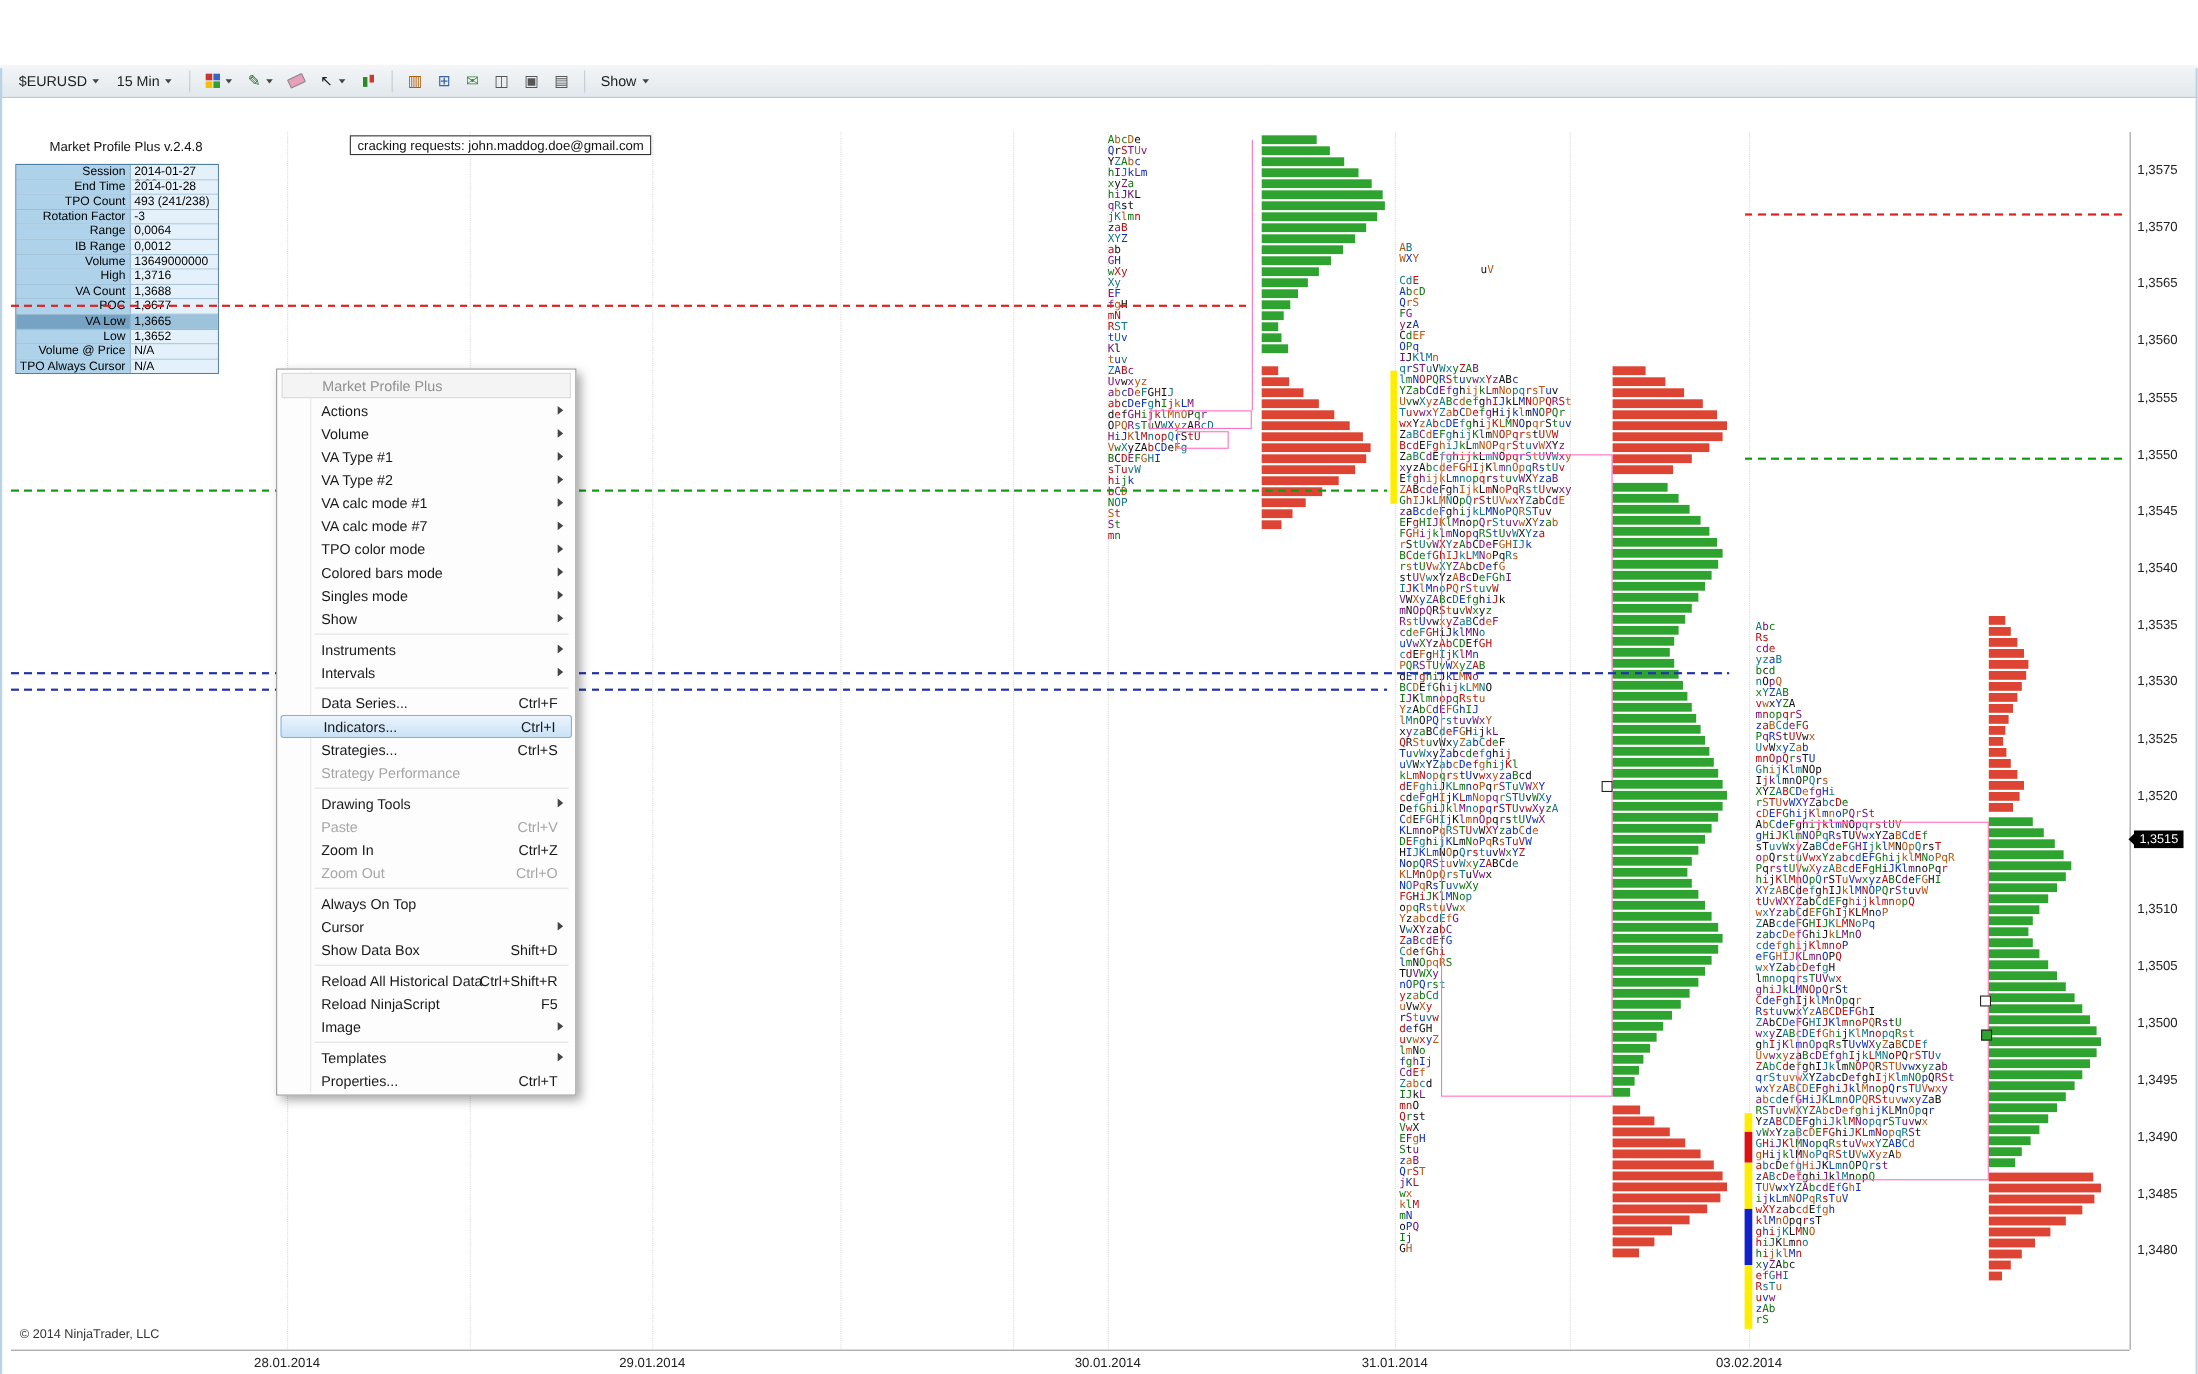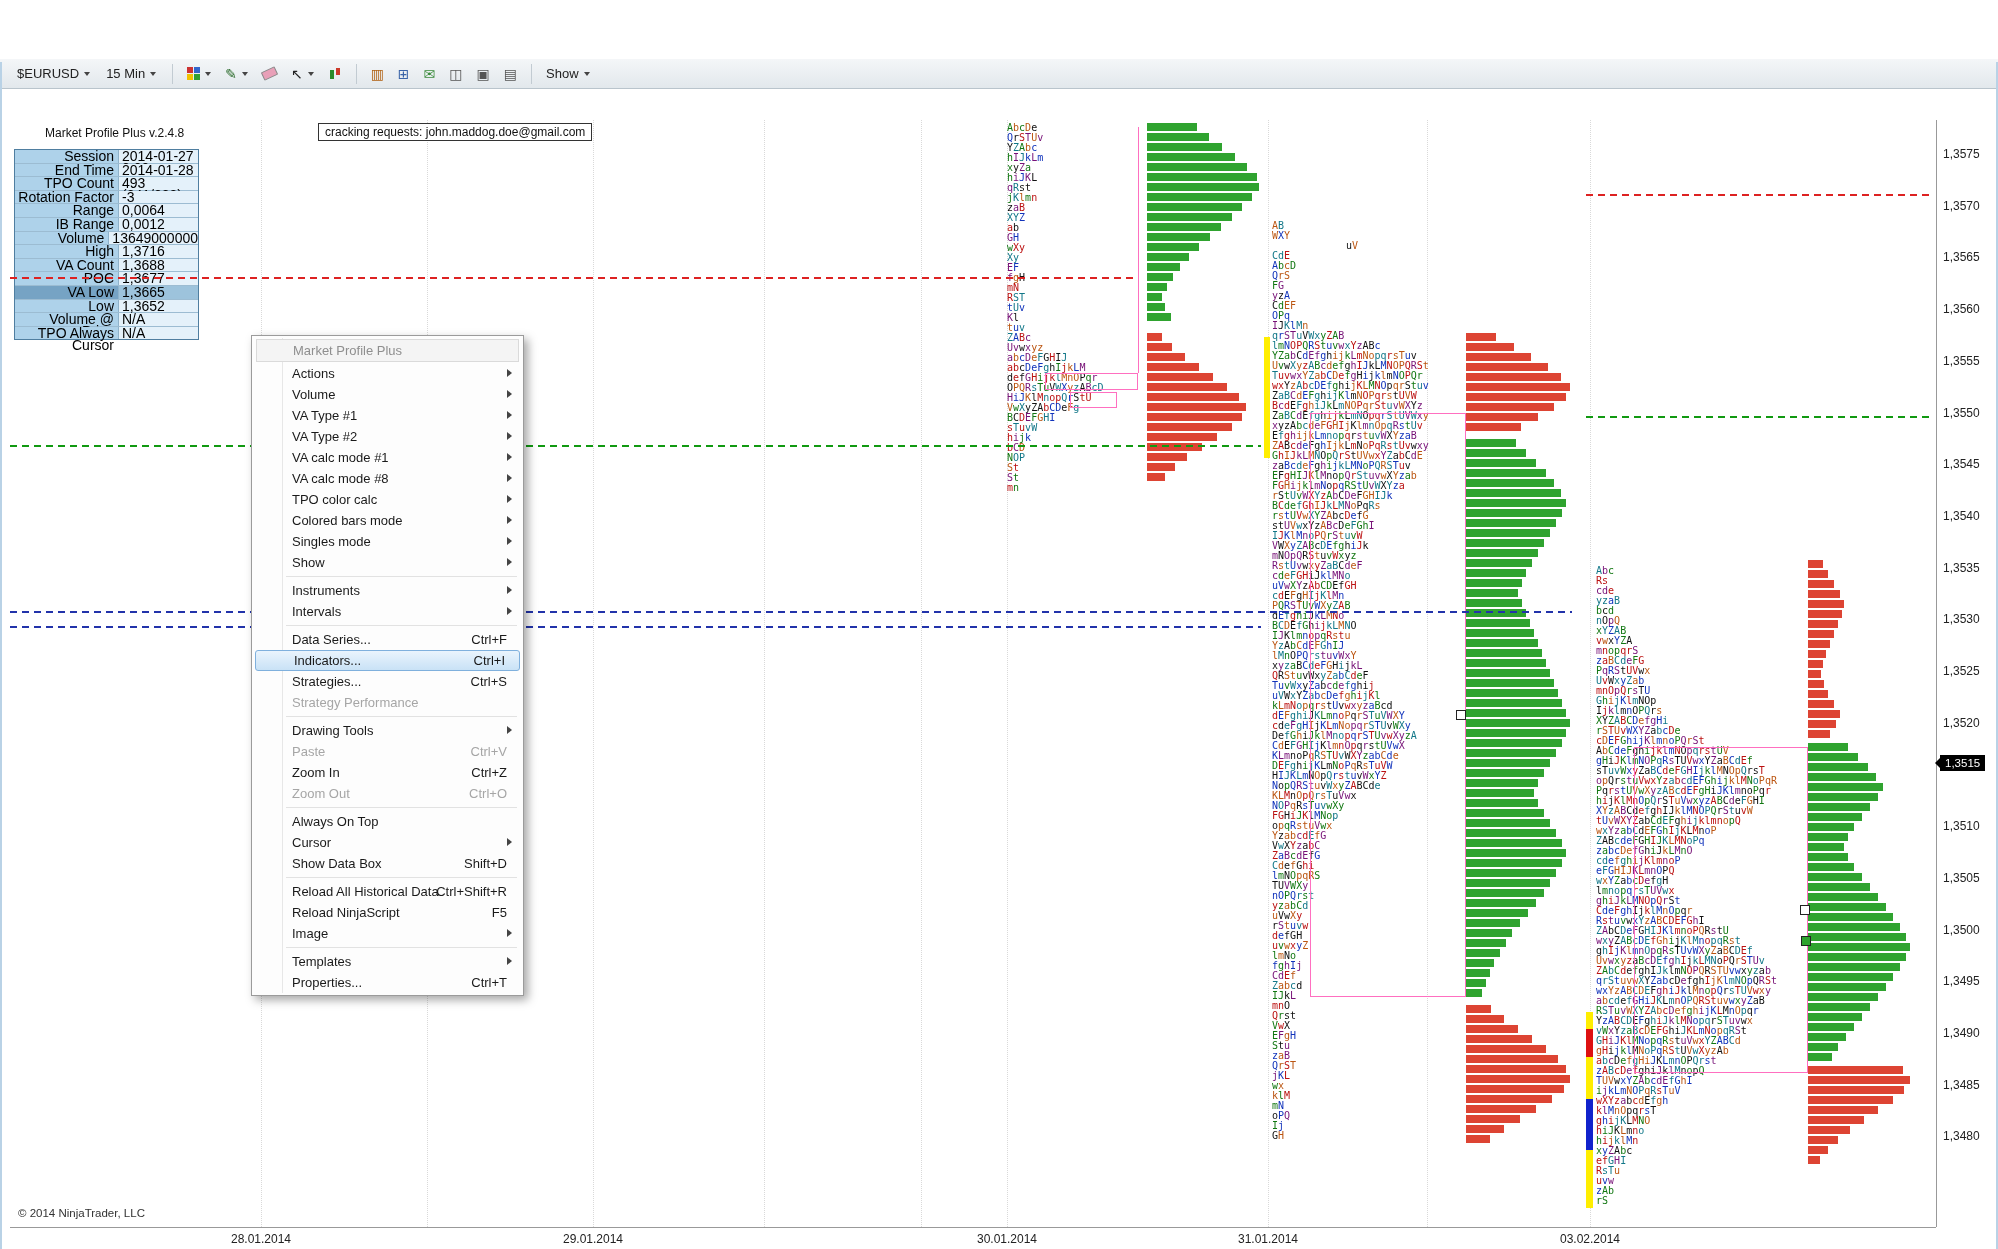--- a/index.html
+++ b/index.html
@@ -61,21 +61,21 @@
     border-left:1px solid #999;z-index:2;}
   .date-axis{position:absolute;left:10px;top:1196px;width:1926px;height:24px;background:#fff;
     border-top:1px solid #999;z-index:2;}
   .mpp-version{position:absolute;left:35px;top:6px;font-size:12px;color:#111;z-index:7;}
   .crack-note{position:absolute;left:308px;top:3px;font-size:12px;color:#111;border:1px solid #333;
     padding:1px 6px;background:#fff;z-index:7;}
   .copyright{position:absolute;left:8px;top:1087px;font-size:11.5px;color:#333;z-index:7;}
 
   
   .databox{position:absolute;left:4px;top:29px;width:183px;border:1px solid #4f7ea0;
-    background:#cfe4f2;z-index:4;font-size:14px;color:#000;}
+    background:#cfe4f2;z-index:4;font-size:11px;color:#000;}
   .dbrow{display:flex;height:12.6px;line-height:12.2px;border-bottom:1px solid #9cbcd2;}
   .dbrow:last-child{border-bottom:none;}
   .dbl{width:104px;background:#aed2ea;text-align:right;padding-right:4px;border-right:1px solid #8fb2ca;box-sizing:border-box;}
   .dbv{flex:1;background:#e4f1fa;padding-left:3px;}
   .dbrow.hl .dbl{background:#76a3c4;}
   .dbrow.hl .dbv{background:#9dc3dc;}
 
   .pbadge{position:absolute;left:3px;background:#000;color:#fff;font-size:11.5px;
     padding:2px 5px;z-index:5;}
   .pbadge::before{content:"";position:absolute;left:-5px;top:50%;margin-top:-5px;width:0;height:0;
@@ -676,22 +676,22 @@
 
   </div>
 
   <div class="cmenu">
       <div class="mhead"><span class="mlabel">Market Profile Plus</span></div>
       <div class="mitem"><span class="mlabel">Actions</span><span class="marrow"></span></div>
       <div class="mitem"><span class="mlabel">Volume</span><span class="marrow"></span></div>
       <div class="mitem"><span class="mlabel">VA Type #1</span><span class="marrow"></span></div>
       <div class="mitem"><span class="mlabel">VA Type #2</span><span class="marrow"></span></div>
       <div class="mitem"><span class="mlabel">VA calc mode #1</span><span class="marrow"></span></div>
-      <div class="mitem"><span class="mlabel">VA calc mode #8</span><span class="marrow"></span></div>
-      <div class="mitem"><span class="mlabel">TPO color calc</span><span class="marrow"></span></div>
+      <div class="mitem"><span class="mlabel">VA calc mode #7</span><span class="marrow"></span></div>
+      <div class="mitem"><span class="mlabel">TPO color mode</span><span class="marrow"></span></div>
       <div class="mitem"><span class="mlabel">Colored bars mode</span><span class="marrow"></span></div>
       <div class="mitem"><span class="mlabel">Singles mode</span><span class="marrow"></span></div>
       <div class="mitem"><span class="mlabel">Show</span><span class="marrow"></span></div>
       <div class="msep"></div>
       <div class="mitem"><span class="mlabel">Instruments</span><span class="marrow"></span></div>
       <div class="mitem"><span class="mlabel">Intervals</span><span class="marrow"></span></div>
       <div class="msep"></div>
       <div class="mitem"><span class="mlabel">Data Series...</span><span class="mshort">Ctrl+F</span></div>
       <div class="mitem msel"><span class="mlabel">Indicators...</span><span class="mshort">Ctrl+I</span></div>
       <div class="mitem"><span class="mlabel">Strategies...</span><span class="mshort">Ctrl+S</span></div>

